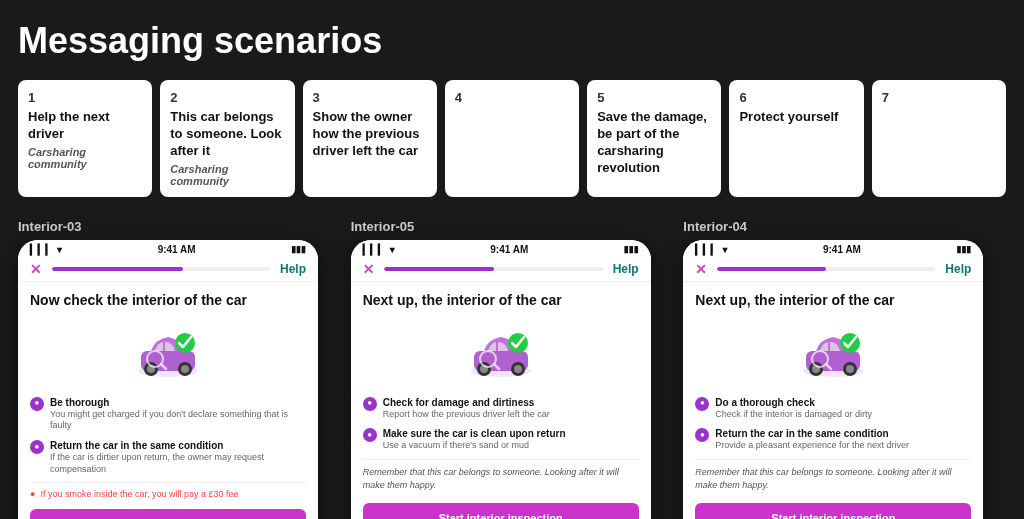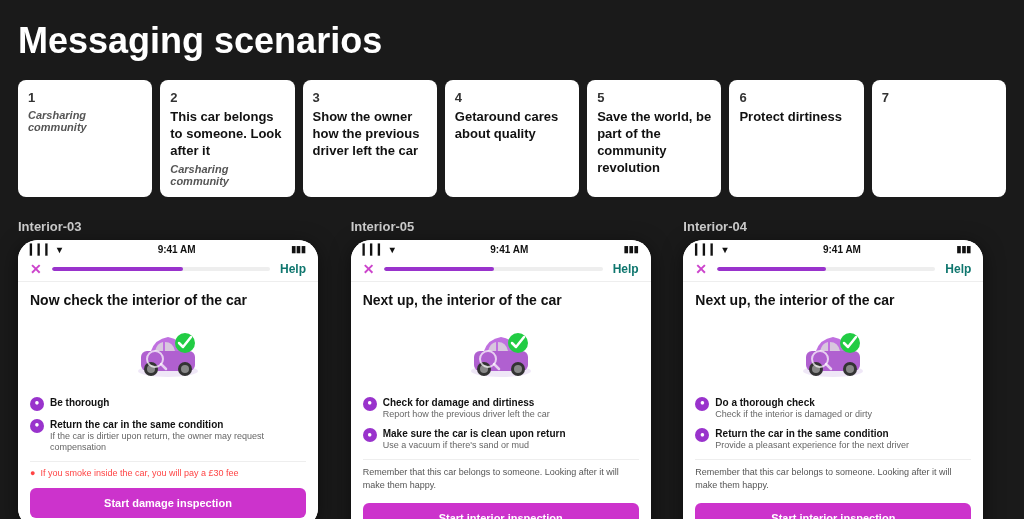--- a/index.html
+++ b/index.html
@@ -174,20 +174,21 @@
     }
     .list-desc {
       font-size: 9px;
       color: #666;
     }
     .phone-note {
       font-size: 9px;
       color: #555;
       margin: 6px 0 8px 0;
       line-height: 1.4;
+      font-style: italic;
     }
     .phone-btn {
       width: 100%;
       background: #cc33cc;
       color: #fff;
       border: none;
       border-radius: 6px;
       padding: 9px;
       font-size: 11px;
       font-weight: 600;
@@ -207,45 +208,45 @@
   </style>
 </head>
 <body>
 
 <div class="page">
   <h1 class="page-title">Messaging scenarios</h1>
 
   <div class="scenarios-row">
   <div class="scenario-card">
     <div class="scenario-num">1</div>
+    <div class="scenario-title">Help the next driver</div>
     <div class="scenario-sub">Carsharing community</div>
   </div>
       <div class="scenario-card">
     <div class="scenario-num">2</div>
     <div class="scenario-title">This car belongs to someone. Look after it</div>
     <div class="scenario-sub">Carsharing community</div>
   </div>
       <div class="scenario-card">
     <div class="scenario-num">3</div>
     <div class="scenario-title">Show the owner how the previous driver left the car</div>
 
   </div>
       <div class="scenario-card">
     <div class="scenario-num">4</div>
-    <div class="scenario-title">Getaround cares about quality</div>
 
   </div>
       <div class="scenario-card">
     <div class="scenario-num">5</div>
-    <div class="scenario-title">Save the world, be part of the community revolution</div>
+    <div class="scenario-title">Save the damage, be part of the carsharing revolution</div>
 
   </div>
       <div class="scenario-card">
     <div class="scenario-num">6</div>
-    <div class="scenario-title">Protect dirtiness</div>
+    <div class="scenario-title">Protect yourself</div>
 
   </div>
       <div class="scenario-card">
     <div class="scenario-num">7</div>
 
   </div>
     </div>
 
   <div class="phones-row">
   <div class="phone-group">
@@ -291,20 +292,21 @@
 
     <circle cx="22" cy="38" r="8" fill="none" stroke="#fff" stroke-width="2" opacity="0.7"></circle>
     <line x1="28" y1="43" x2="33" y2="48" stroke="#fff" stroke-width="2.5" stroke-linecap="round" opacity="0.7"></line>
   </svg>
         </div>
         
       <div class="phone-list-item">
         <div class="list-icon">●</div>
         <div>
           <div class="list-title">Be thorough</div>
+          <div class="list-desc">You might get charged if you don't declare something that is faulty</div>
         </div>
       </div>
     
       <div class="phone-list-item">
         <div class="list-icon">●</div>
         <div>
           <div class="list-title">Return the car in the same condition</div>
           <div class="list-desc">If the car is dirtier upon return, the owner may request compensation</div>
         </div>
       </div>

